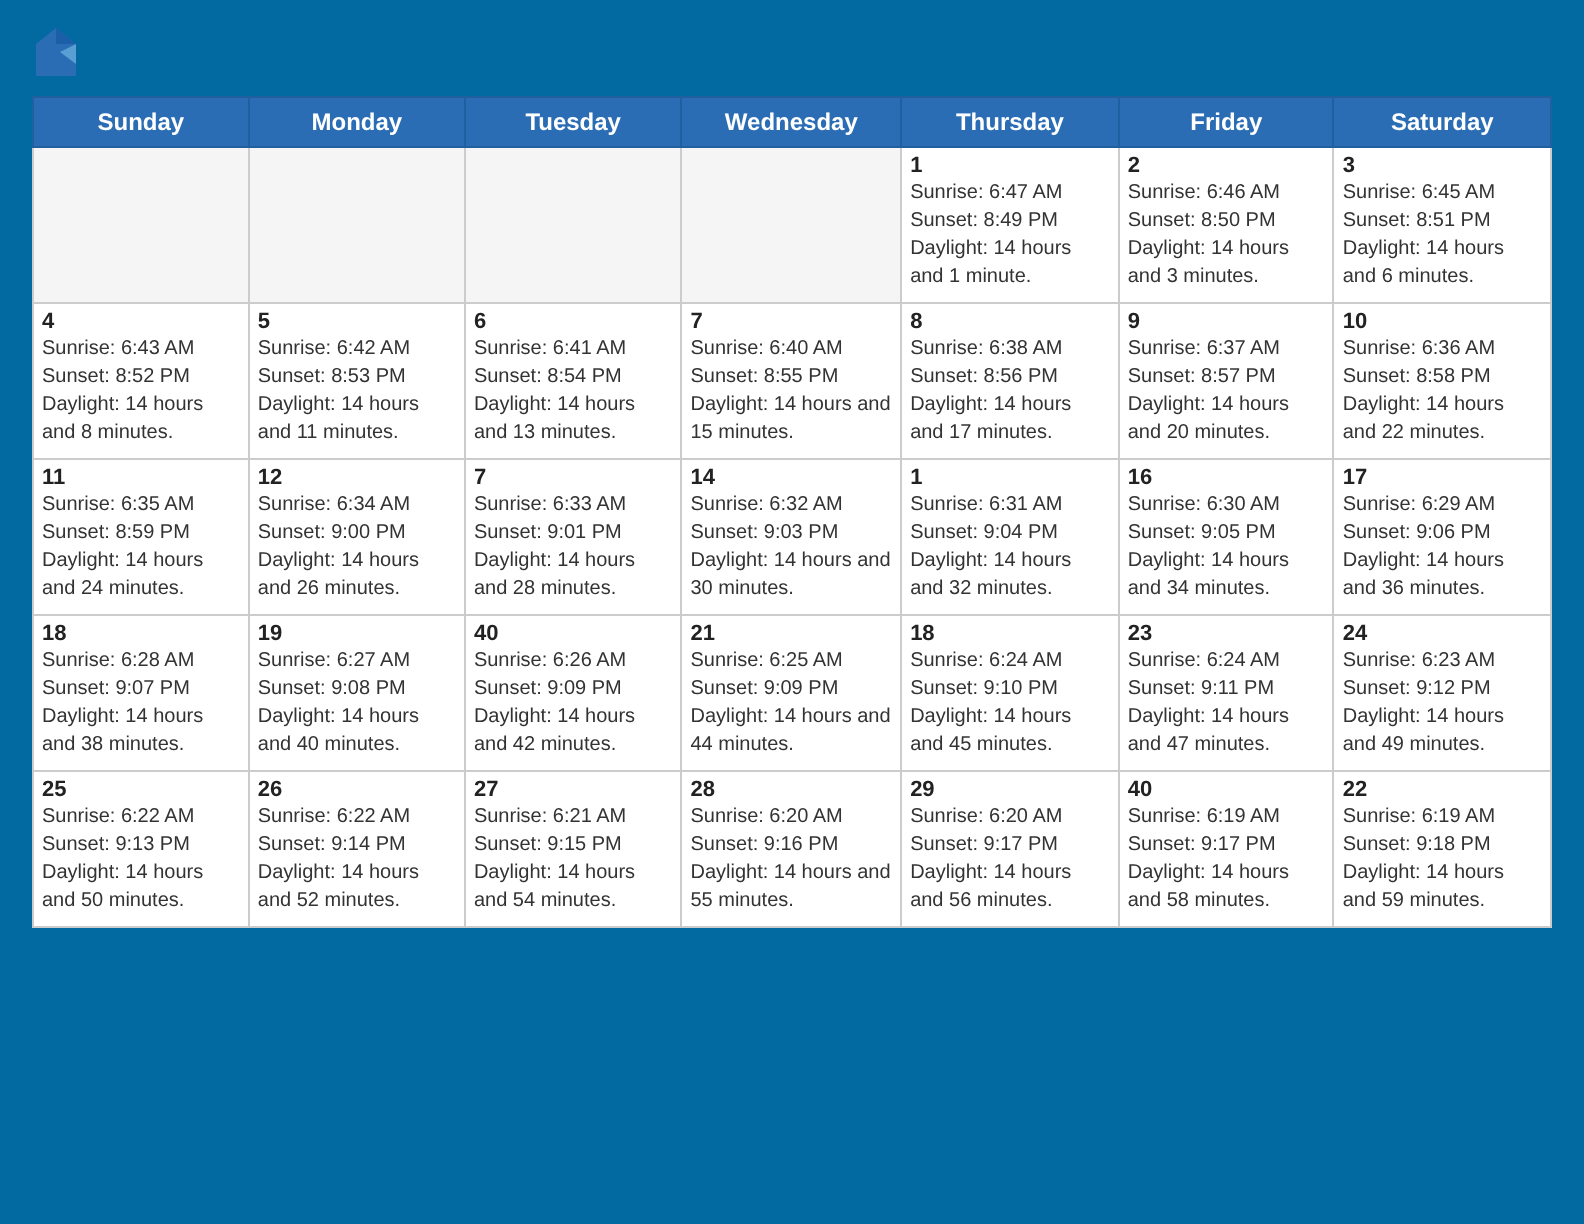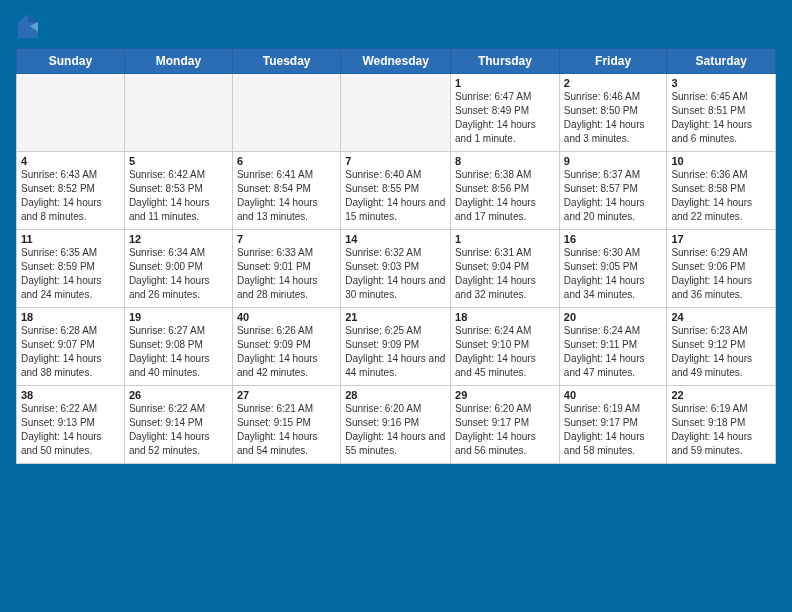--- a/index.html
+++ b/index.html
@@ -235,31 +235,31 @@
           </td>
           <td>
             <span class="day-num">21</span>
             <div class="day-info">Sunrise: 6:25 AM<br>Sunset: 9:09 PM<br>Daylight: 14 hours and 44 minutes.</div>
           </td>
           <td>
             <span class="day-num">18</span>
             <div class="day-info">Sunrise: 6:24 AM<br>Sunset: 9:10 PM<br>Daylight: 14 hours and 45 minutes.</div>
           </td>
           <td>
-            <span class="day-num">20</span>
+            <span class="day-num">23</span>
             <div class="day-info">Sunrise: 6:24 AM<br>Sunset: 9:11 PM<br>Daylight: 14 hours and 47 minutes.</div>
           </td>
           <td>
             <span class="day-num">24</span>
             <div class="day-info">Sunrise: 6:23 AM<br>Sunset: 9:12 PM<br>Daylight: 14 hours and 49 minutes.</div>
           </td>
         </tr>
         <tr>
           <td>
-            <span class="day-num">38</span>
+            <span class="day-num">25</span>
             <div class="day-info">Sunrise: 6:22 AM<br>Sunset: 9:13 PM<br>Daylight: 14 hours and 50 minutes.</div>
           </td>
           <td>
             <span class="day-num">26</span>
             <div class="day-info">Sunrise: 6:22 AM<br>Sunset: 9:14 PM<br>Daylight: 14 hours and 52 minutes.</div>
           </td>
           <td>
             <span class="day-num">27</span>
             <div class="day-info">Sunrise: 6:21 AM<br>Sunset: 9:15 PM<br>Daylight: 14 hours and 54 minutes.</div>
           </td>

